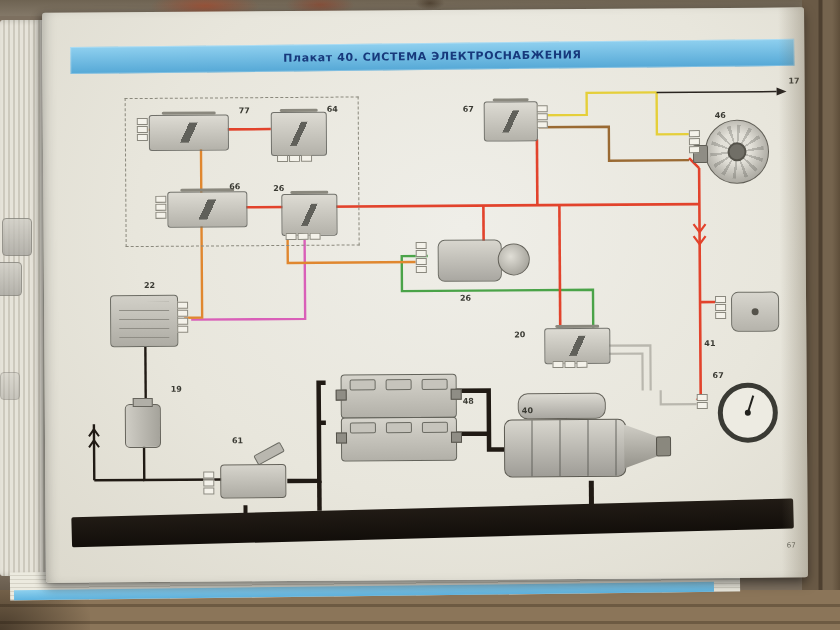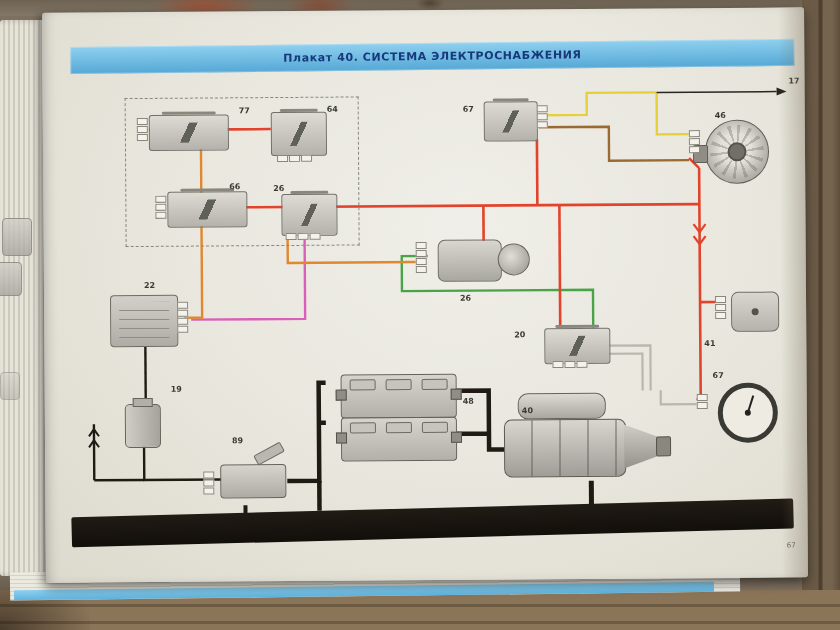--- a/index.html
+++ b/index.html
@@ -328,21 +328,21 @@
 
         <span class="lbl" style="left:196px;top:96px">77</span>
         <span class="lbl" style="left:284px;top:95px">64</span>
         <span class="lbl" style="left:186px;top:172px">66</span>
         <span class="lbl" style="left:230px;top:174px">26</span>
         <span class="lbl" style="left:420px;top:96px">67</span>
         <span class="lbl" style="left:672px;top:104px">46</span>
         <span class="lbl" style="left:416px;top:285px">26</span>
         <span class="lbl" style="left:100px;top:270px">22</span>
         <span class="lbl" style="left:126px;top:374px">19</span>
-        <span class="lbl" style="left:187px;top:426px">89</span>
+        <span class="lbl" style="left:187px;top:426px">61</span>
         <span class="lbl" style="left:418px;top:388px">48</span>
         <span class="lbl" style="left:470px;top:322px">20</span>
         <span class="lbl" style="left:477px;top:398px">40</span>
         <span class="lbl" style="left:668px;top:364px">67</span>
         <span class="lbl" style="left:660px;top:332px">41</span>
         <span class="lbl" style="left:746px;top:70px">17</span>
       </div>
 
       <span class="pageno">67</span>
     </div>

